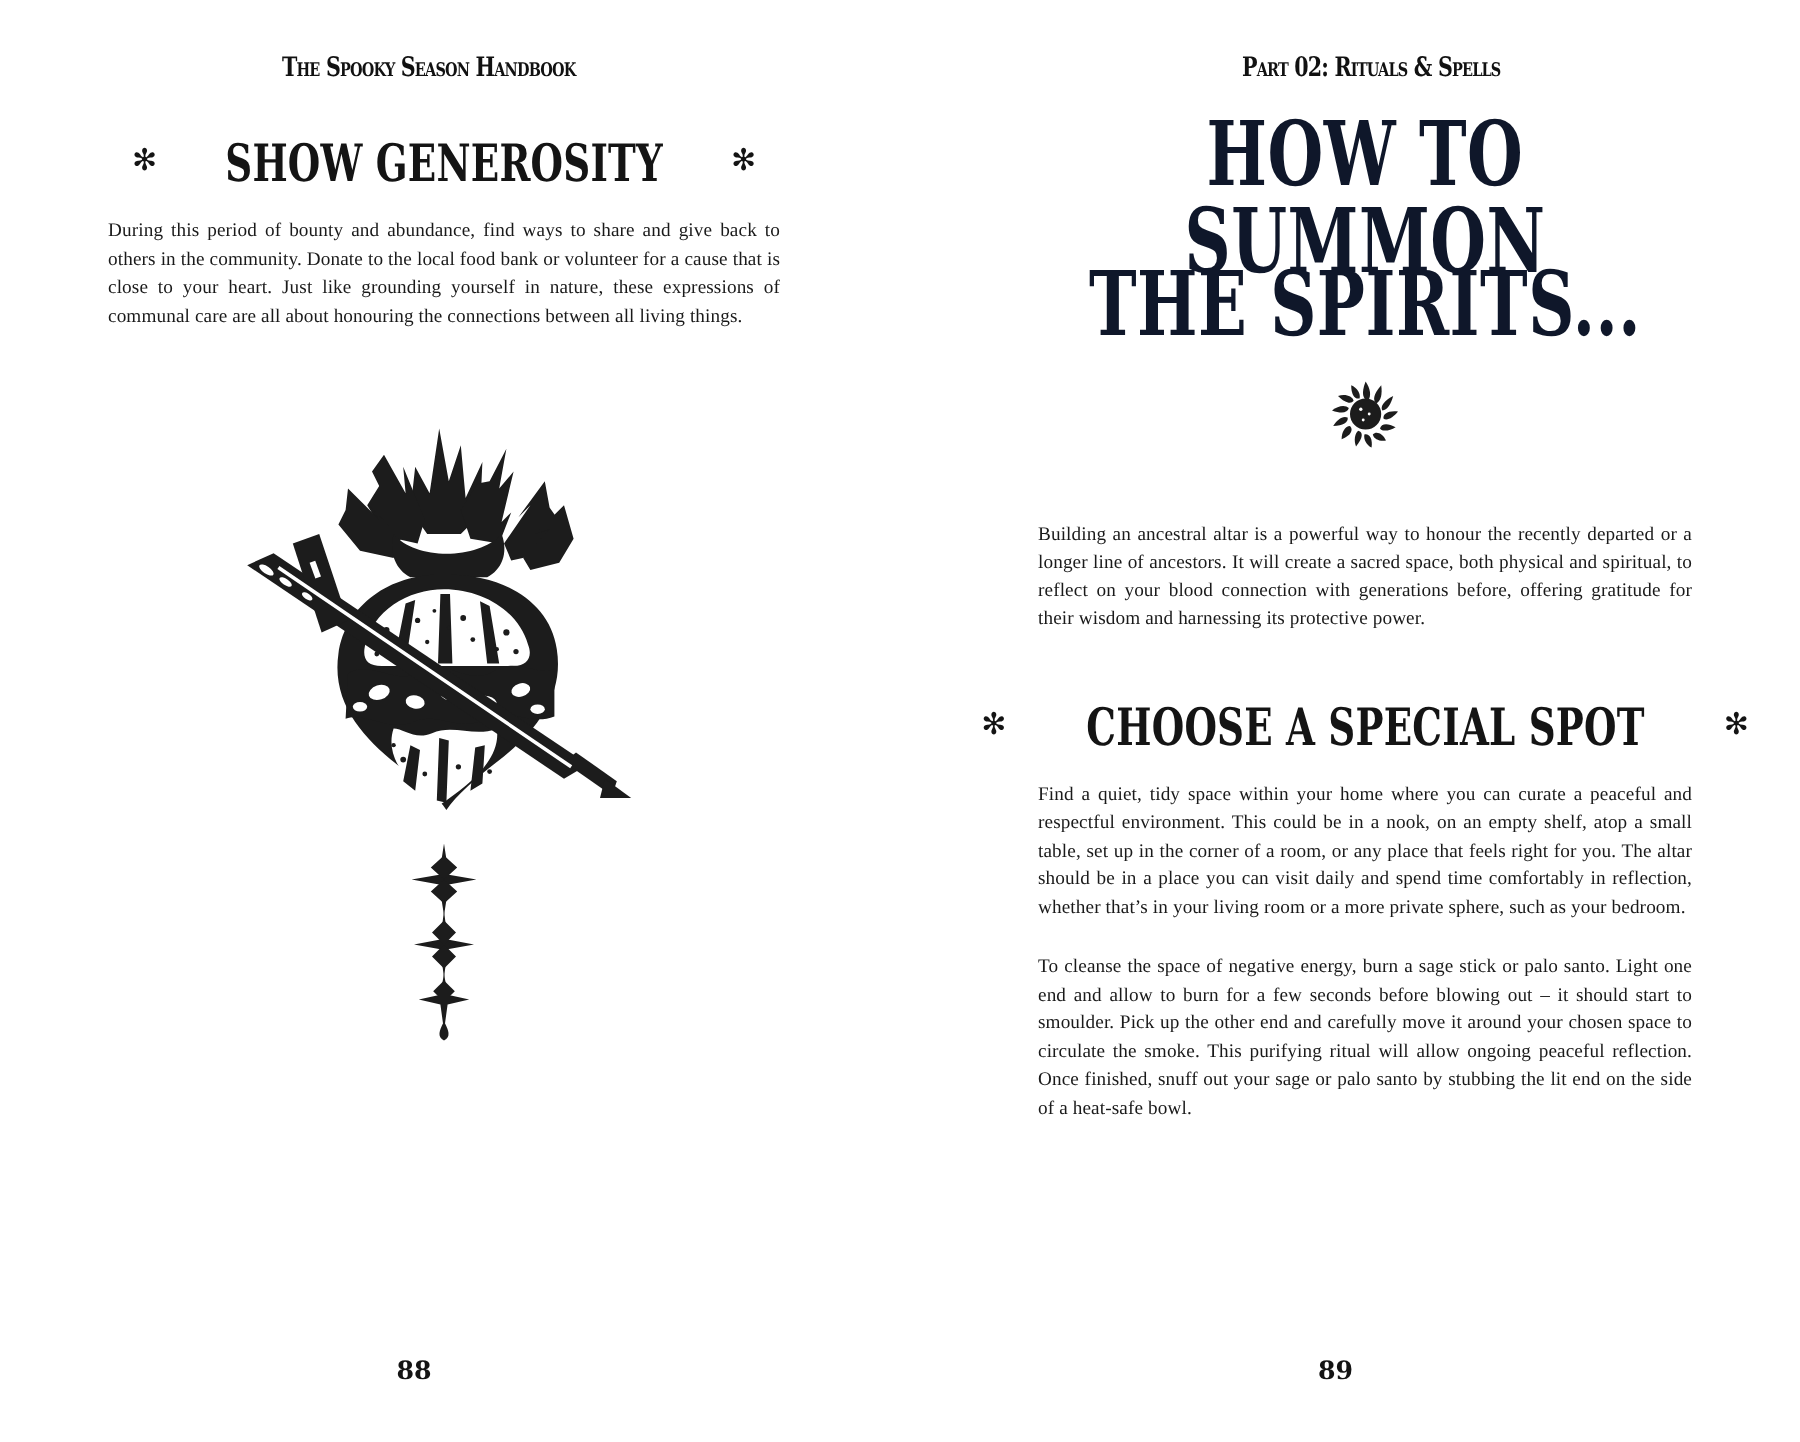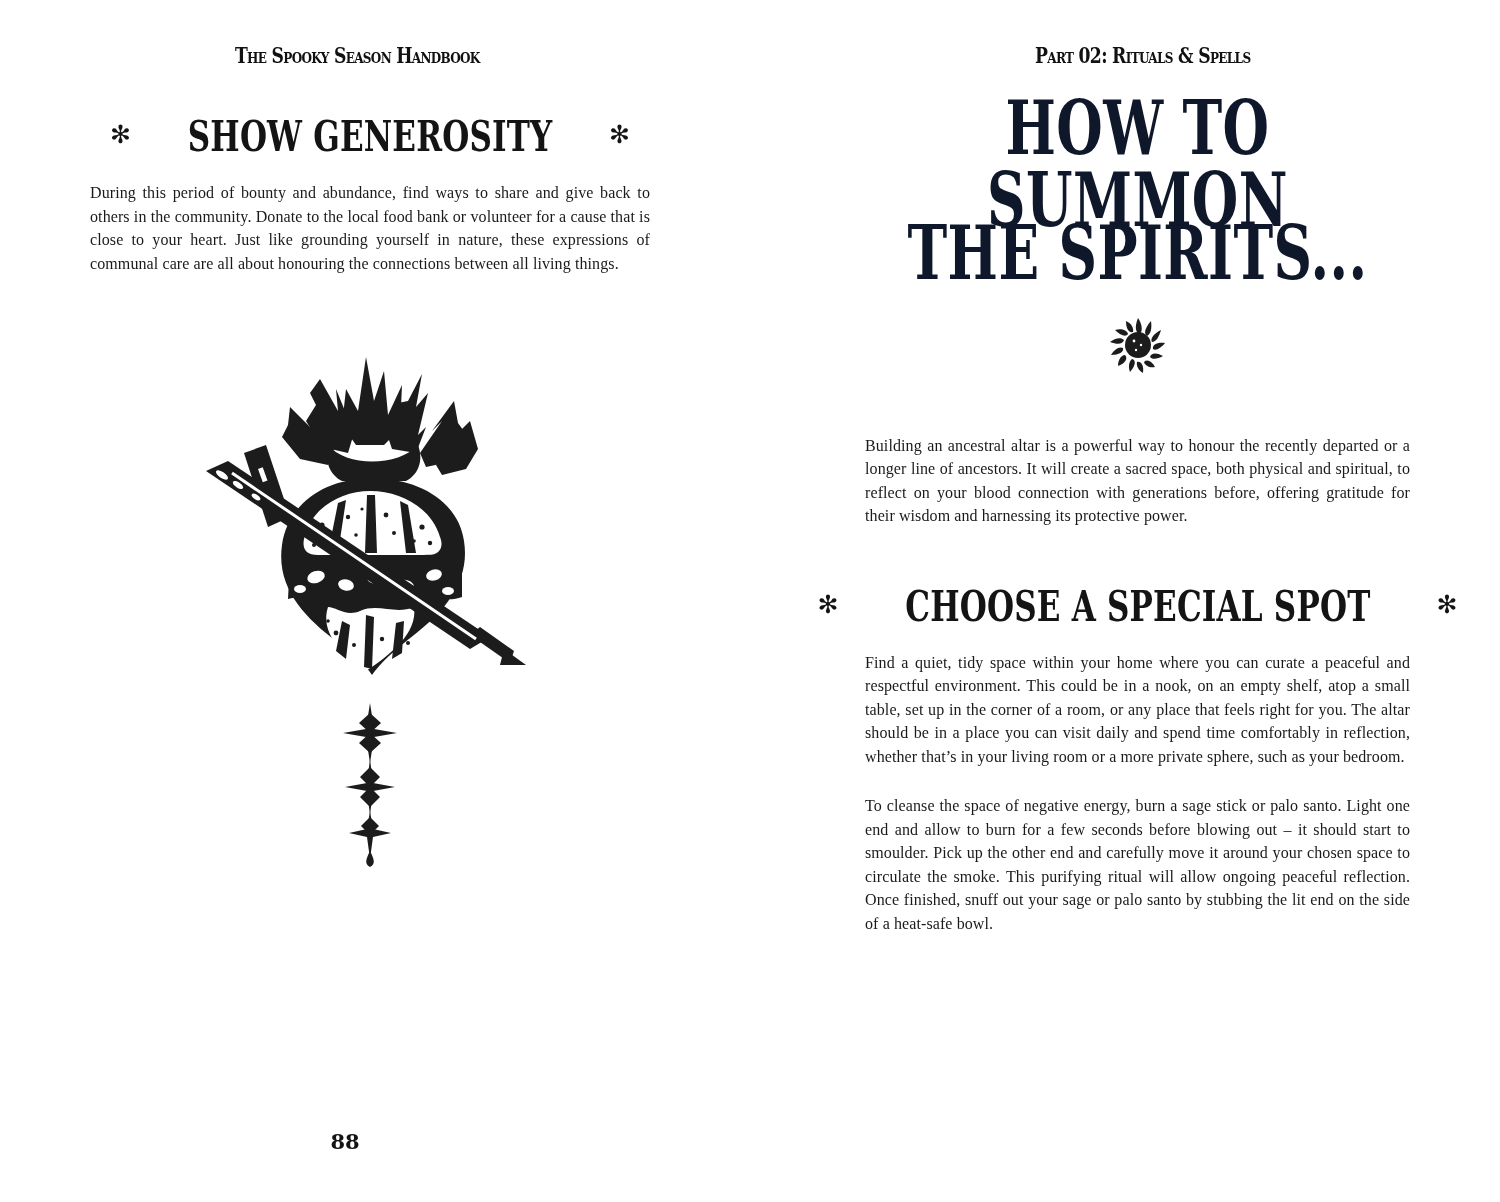--- a/index.html
+++ b/index.html
@@ -322,15 +322,16 @@
       <span class="heading-text">CHOOSE A SPECIAL SPOT</span>
       <span class="star-orn">✻</span>
     </div>
 
     <div class="spacer-after-sub"></div>
 
     <p class="body">Find a quiet, tidy space within your home where you can curate a peaceful and respectful environment. This could be in a nook, on an empty shelf, atop a small table, set up in the corner of a room, or any place that feels right for you. The altar should be in a place you can visit daily and spend time comfortably in reflection, whether that’s in your living room or a more private sphere, such as your bedroom.</p>
 
     <p class="body">To cleanse the space of negative energy, burn a sage stick or palo santo. Light one end and allow to burn for a few seconds before blowing out – it should start to smoulder. Pick up the other end and carefully move it around your chosen space to circulate the smoke. This purifying ritual will allow ongoing peaceful reflection. Once finished, snuff out your sage or palo santo by stubbing the lit end on the side of a heat-safe bowl.</p>
 
+    <div class="folio">89</div>
   </div>
 
 </div>
 
 </body></html>

